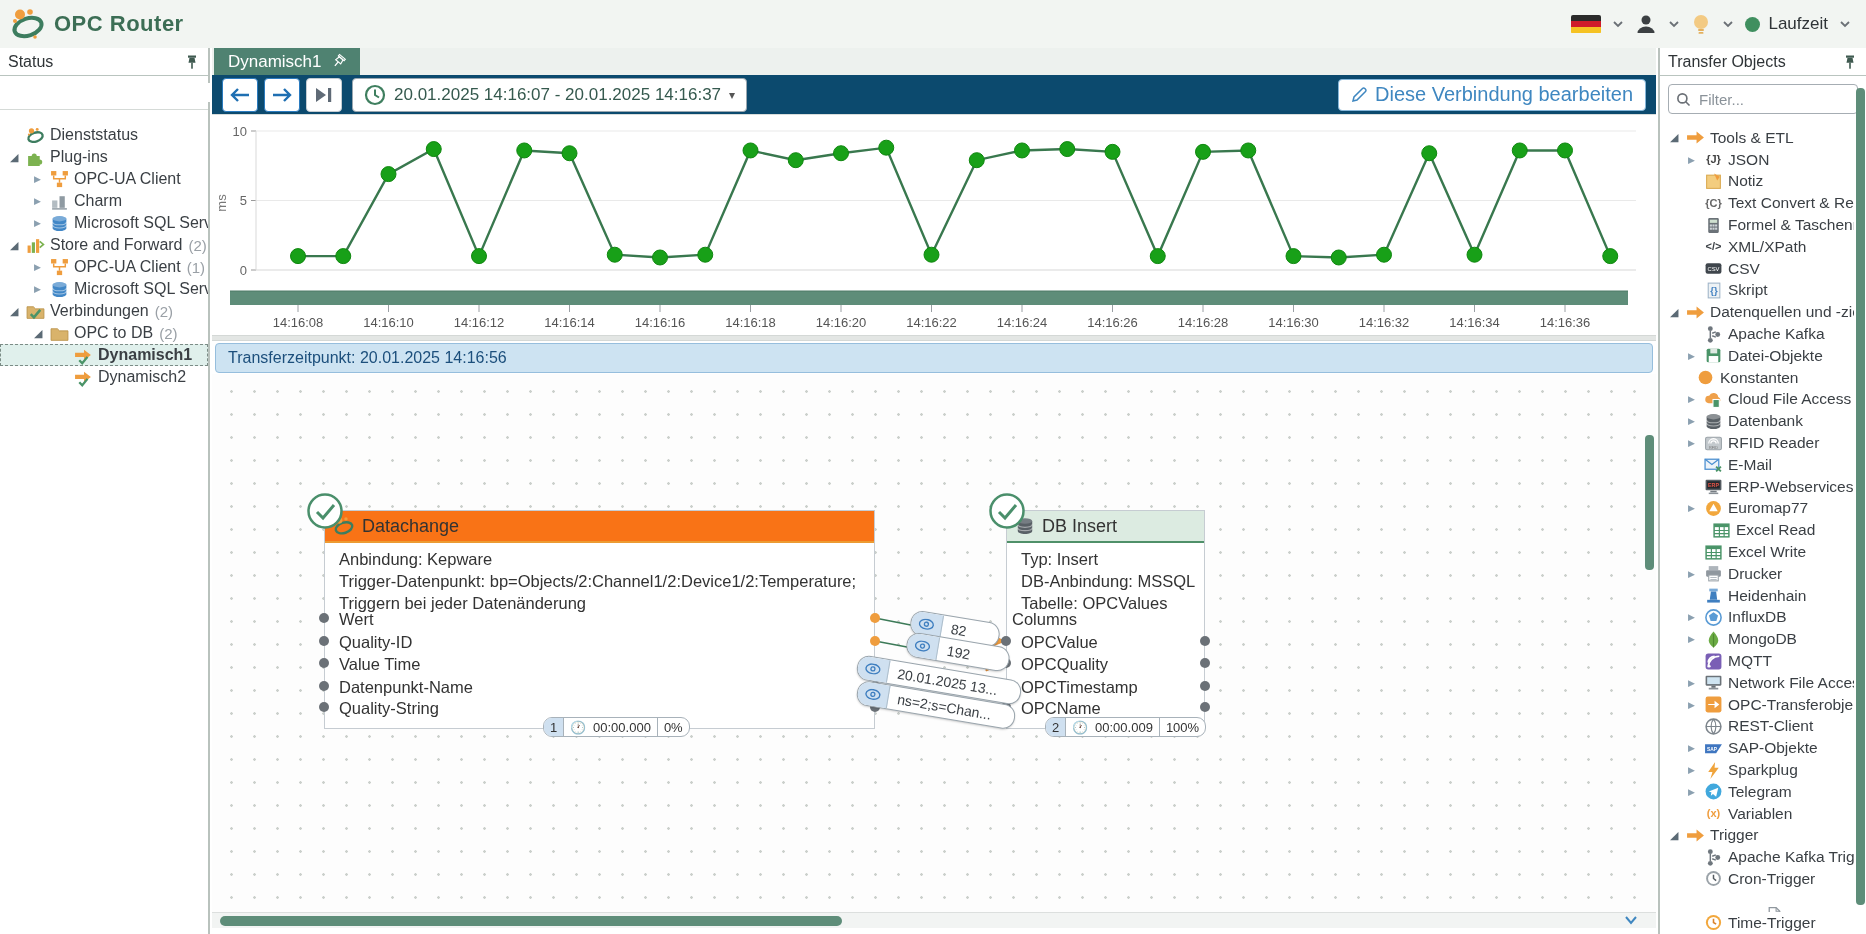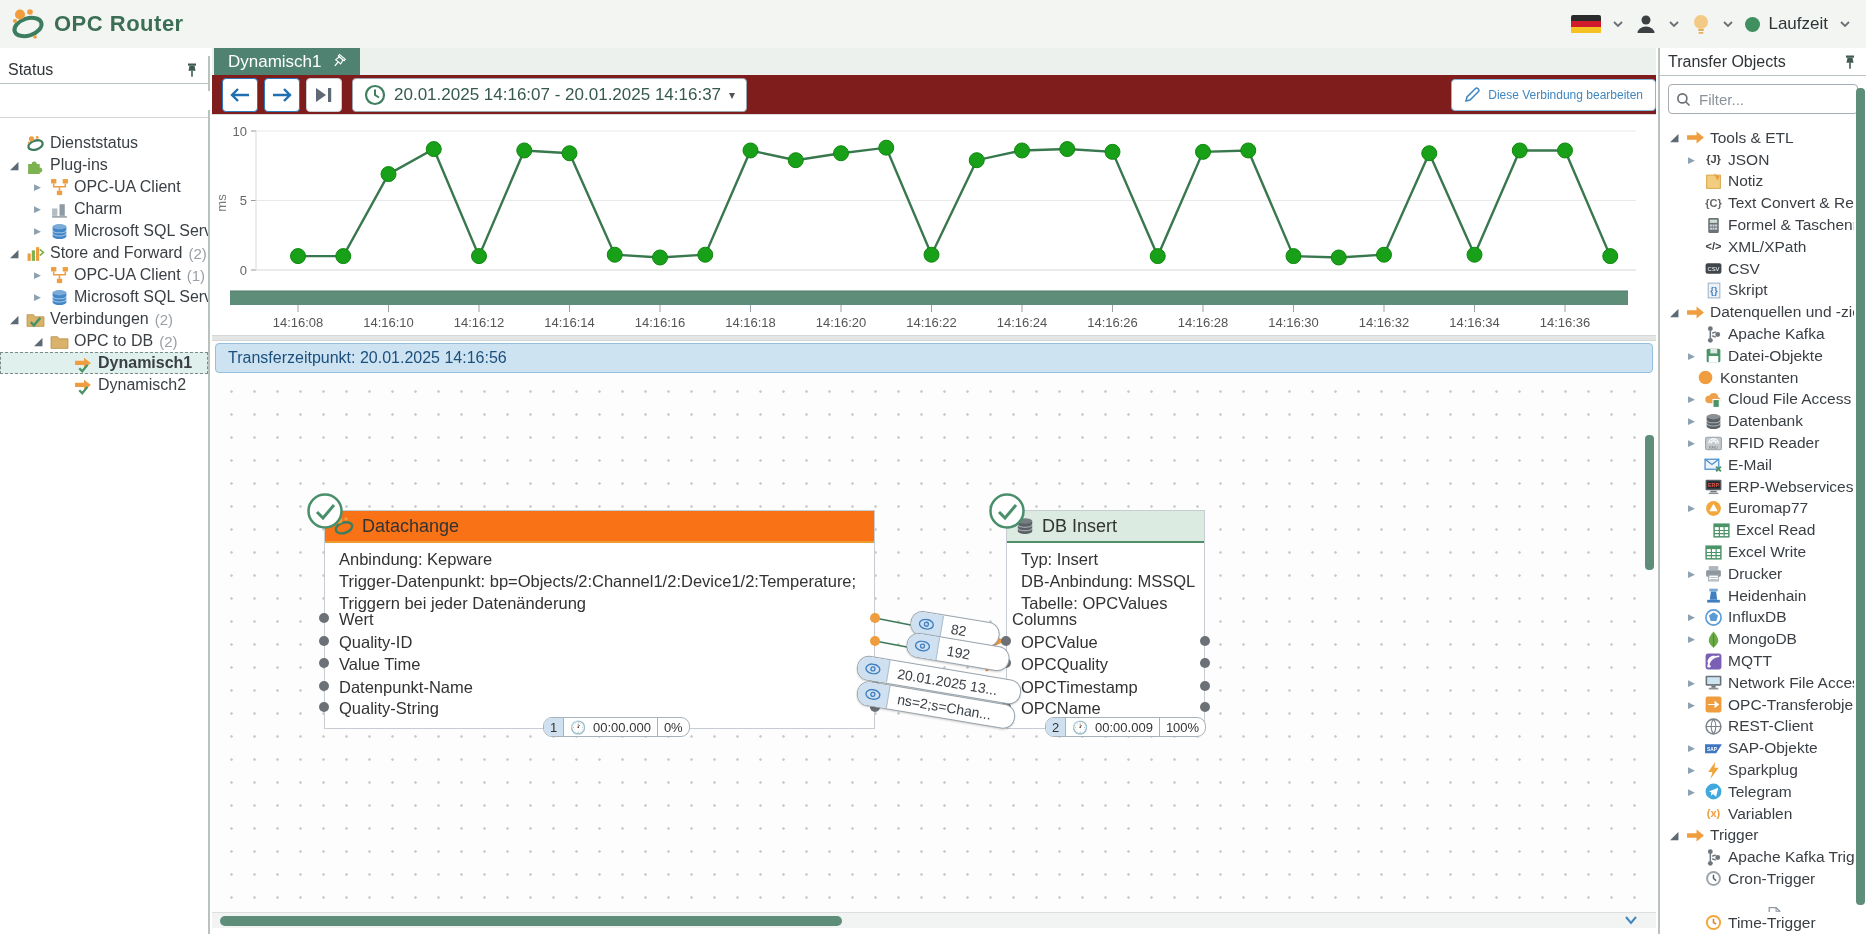--- a/index.html
+++ b/index.html
@@ -9,21 +9,21 @@
   .topbar{position:absolute;left:0;top:0;width:1866px;height:48px;background:#f2f5f2;}
   .logo{position:absolute;left:10px;top:6px;width:36px;height:36px;}
   .app-title{position:absolute;left:54px;top:11px;font-size:22px;font-weight:bold;color:#3c6e55;letter-spacing:.5px;}
   .top-controls{position:absolute;right:14px;top:0;height:48px;display:flex;align-items:center;gap:10px;}
   .chev{width:14px;height:14px;}
   .flag{width:30px;height:19px;border-radius:2px;overflow:hidden;display:inline-block;}
   .flag div{height:33.3%;}
   .runtime{display:flex;align-items:center;gap:8px;font-size:17px;color:#2f3437;}
   .dot-green{width:15px;height:15px;border-radius:50%;background:#3f8f5f;display:inline-block;}
   
-  .left-panel{position:absolute;left:0;top:48px;width:210px;bottom:0;background:#fff;border-right:2px solid #b9c2bd;box-sizing:border-box;margin-top:8px;}
+  .left-panel{position:absolute;left:0;top:48px;width:210px;bottom:0;background:#fff;border-right:2px solid #b9c2bd;box-sizing:border-box;}
   .right-panel{position:absolute;left:1658px;top:48px;width:208px;bottom:0;background:#fff;border-left:2px solid #b9c2bd;box-sizing:border-box;}
   .panel-header{height:27px;border-bottom:1px solid #b9c4bf;display:flex;align-items:center;padding:0 8px;font-size:16px;color:#2f3437;}
   .panel-header .pin{margin-left:auto;width:16px;height:16px;}
   .left-search{height:33px;border-bottom:1px solid #d5dad7;display:flex;align-items:center;padding:0 8px;gap:6px;}
   .left-search input{border:0;outline:0;flex:1;font-size:15px;font-family:inherit;}
   .filter-box{margin:8px;height:28px;border:1px solid #a6adb3;border-radius:4px;display:flex;align-items:center;padding:0 7px;gap:6px;background:#fff;}
   .filter-box input{border:0;outline:0;flex:1;font-size:15px;font-family:inherit;color:#3a3f44;width:100%;}
   .filter-box input::placeholder{color:#8a9299;}
   .tree{position:absolute;left:0;right:0;bottom:0;overflow:hidden;}
   #left-tree{top:76px;}
@@ -35,27 +35,27 @@
   .tico{width:19px;height:19px;flex:0 0 19px;margin-right:5px;display:inline-flex;align-items:center;justify-content:center;}
   .tico svg{width:100%;height:100%;}
   .txtico{font-size:11px;font-weight:bold;line-height:19px;white-space:nowrap;}
   .tcount{color:#9aa0a6;margin-left:6px;font-size:15px;}
   .trow.sel{background:#e0f0ec;outline:1px dashed #7b8c86;outline-offset:-1px;font-weight:bold;}
   .vthumb-right{position:absolute;right:1px;top:40px;width:9px;height:817px;border-radius:4px;background:#5e8d79;}
   
   .main{position:absolute;left:212px;top:48px;width:1444px;bottom:0;background:#fff;}
   .tabstrip{position:absolute;top:0;left:0;right:0;height:27px;background:#edf1ee;display:flex;}
   .tab{background:#4f8271;color:#fff;display:flex;align-items:center;gap:9px;padding:0 14px;font-size:17px;margin-left:2px;}
-  .toolbar{position:absolute;top:27px;height:40px;left:0;right:0;border-bottom:1px solid #d9dddb;display:flex;align-items:center;gap:6px;padding-left:10px;box-sizing:border-box;background:#7f1d1d;}
+  .toolbar{position:absolute;top:27px;height:40px;left:0;right:0;border-bottom:1px solid #d9dddb;display:flex;align-items:center;gap:6px;padding-left:10px;box-sizing:border-box;background:#0c4a6e;}
   .tbtn{width:36px;height:34px;border-radius:4px;background:#fff;display:flex;align-items:center;justify-content:center;padding:0;}
   .tbtn.blue{border:1px solid #2b7bbf;}
   .tbtn.gray{border:1px solid #c6cdd2;}
   .date-btn{height:34px;border:1px solid #9aa7b0;border-radius:4px;background:#fff;display:flex;align-items:center;gap:8px;padding:0 11px;font-size:17px;color:#35594e;margin-left:4px;font-family:inherit;}
   .caret{color:#555;font-size:12px;}
-  .edit-btn{margin-left:auto;height:32px;border:1px solid #86b7da;border-radius:4px;background:#fff;color:#3f87c0;display:flex;align-items:center;gap:7px;padding:0 12px;font-size:12px;font-family:inherit;}
+  .edit-btn{margin-left:auto;margin-right:10px;height:32px;border:1px solid #86b7da;border-radius:4px;background:#fff;color:#3f87c0;display:flex;align-items:center;gap:7px;padding:0 12px;font-size:20px;font-family:inherit;}
   .chart-wrap{position:absolute;top:67px;left:0;width:1444px;height:220px;}
   .splitter{position:absolute;top:287px;height:6px;left:0;right:0;background:#e3e6e4;border-top:1px solid #d4d8d6;border-bottom:1px solid #d4d8d6;box-sizing:border-box;}
   .banner{position:absolute;top:295px;left:3px;right:3px;height:30px;background:#cde3f2;border:1px solid #96bedd;border-radius:4px;font-size:16px;color:#1c4f7c;line-height:28px;padding-left:12px;box-sizing:border-box;}
   .canvas{position:absolute;top:326px;left:0;width:1444px;height:538px;overflow:hidden;background-color:#fdfdfd;
           background-image:radial-gradient(#cbd0cc 1.2px, transparent 1.5px);background-size:23px 23px;background-position:8px 6px;}
   #conn-svg{position:absolute;left:0;top:0;pointer-events:none;z-index:5;}
   .hscroll{position:absolute;top:864px;height:16px;left:0;right:0;background:#f2f4f3;border-top:1px solid #dcdfde;box-sizing:border-box;}
   .hthumb{position:absolute;left:8px;top:3px;width:622px;height:10px;border-radius:5px;background:#5e8d79;}
   .scroll-more{position:absolute;left:1410px;top:0px;width:18px;height:15px;}
   .vthumb-canvas{position:absolute;right:2px;top:61px;width:9px;height:135px;border-radius:4px;background:#5e8d79;z-index:6;}

